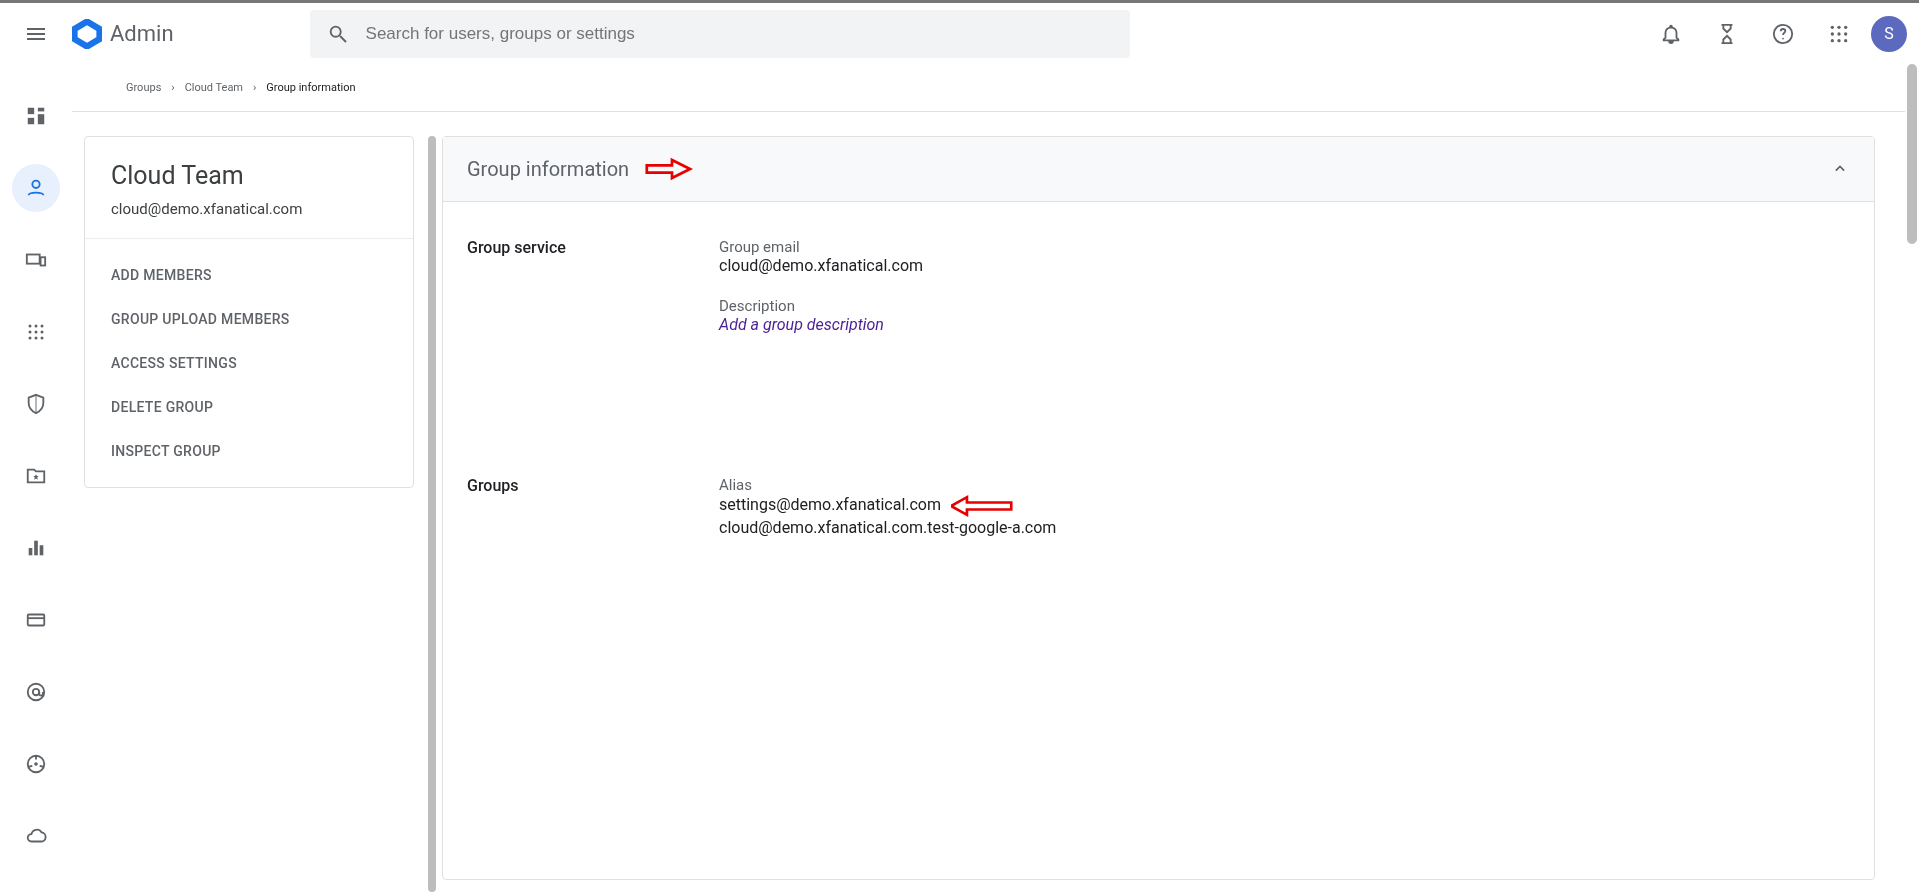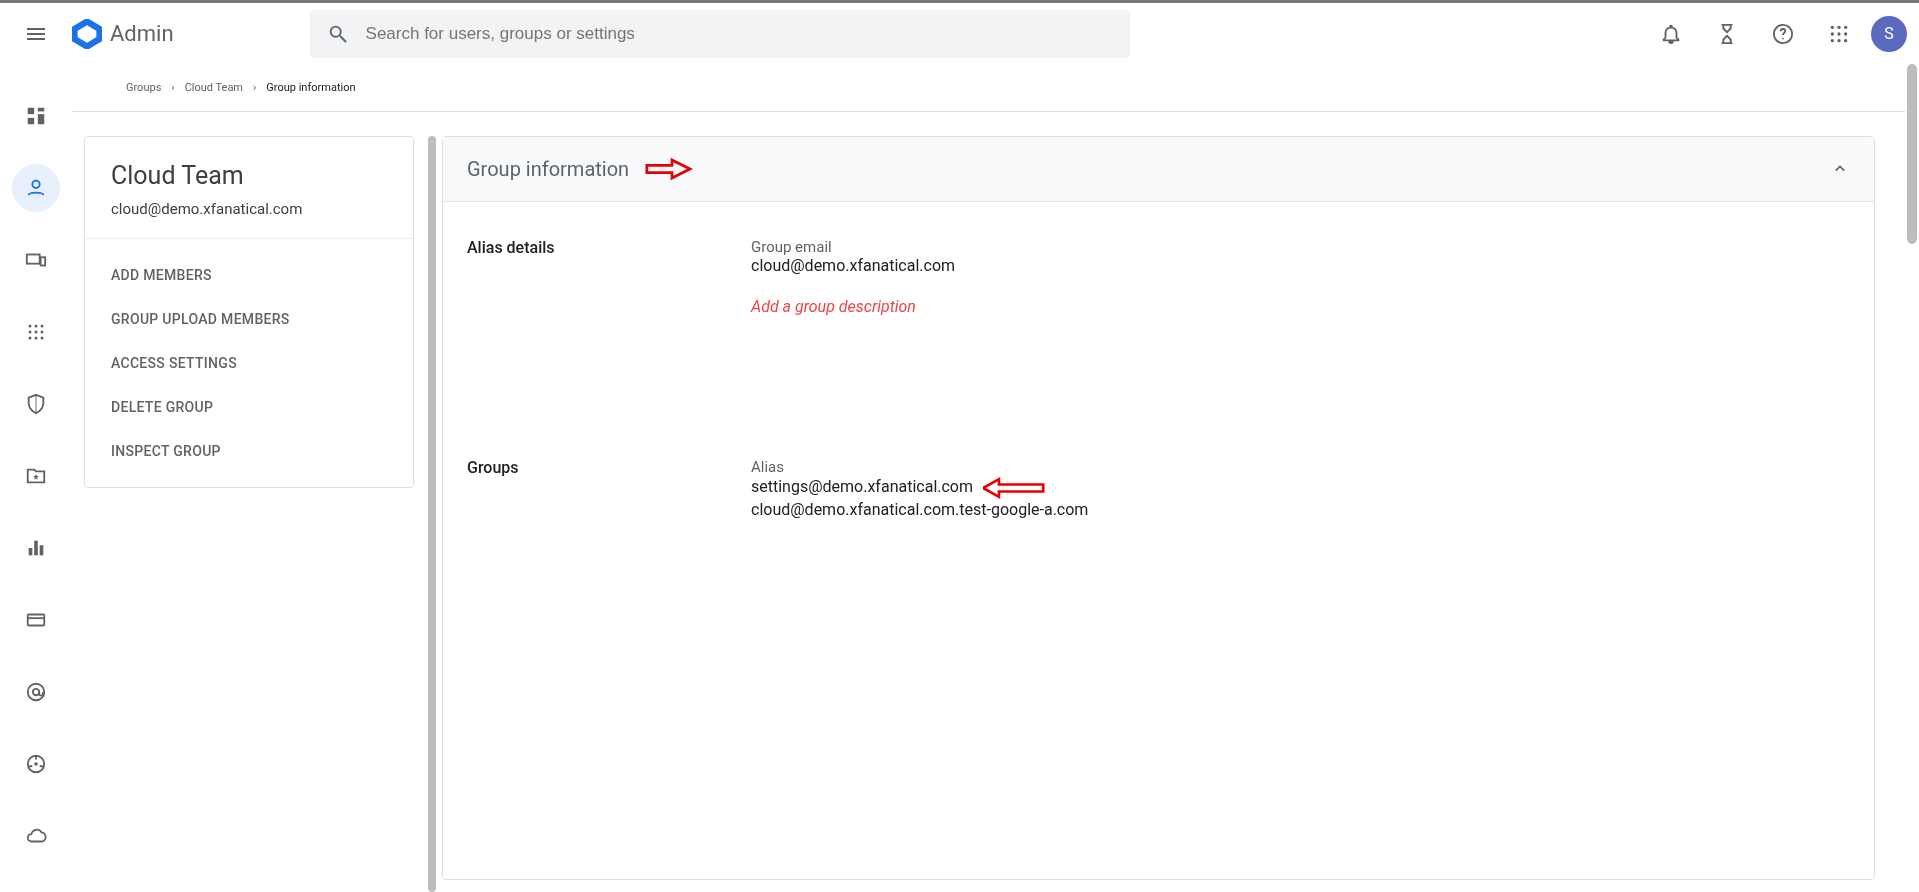--- a/index.html
+++ b/index.html
@@ -158,24 +158,24 @@
     border-bottom: 1px solid #e0e0e0;
     cursor: pointer;
   }
   .main-card .section-head h2 { font-size: 20px; font-weight: 400; color: #5f6368; }
   .main-card .section-head .chevron { margin-left: auto; color: #5f6368; }
 
   .section-body { padding: 36px 24px; display: flex; flex-direction: column; gap: 120px; }
 
   .kvrow { display: flex; align-items: flex-start; }
   .kvrow .label { width: 252px; font-size: 16px; font-weight: 500; color: #202124; }
-  .kvrow .vals { flex: 1; font-size: 16px; color: #202124; margin-left: 32px; }
+  .kvrow .vals { flex: 1; font-size: 16px; color: #202124; }
   .sublabel { color: #5f6368; font-size: 15px; }
   .val-block { margin-bottom: 22px; }
-  .italic { font-style: italic; color: #ef4444; }
+  .italic { font-style: italic; color: #4c1d95; }
 
   .alias-line { position: relative; display: inline-block; }
 
   
   .arrow-right {
     display: inline-block;
     width: 72px; height: 28px;
     position: relative;
     vertical-align: middle;
   }
@@ -384,27 +384,28 @@
                 </svg>
             </span>
             <span class="chevron">
               <svg width="20" height="20" viewBox="0 0 24 24">
                   <path d="M7 14l5-5 5 5" fill="none" stroke="#5f6368" stroke-width="2"></path>
                 </svg>
             </span>
           </div>
           <div class="section-body">
             <div class="kvrow">
-              <div class="label">Alias details</div>
+              <div class="label">Group service</div>
               <div class="vals">
                 <div class="val-block">
                   <div class="sublabel">Group email</div>
                   <div>cloud@demo.xfanatical.com</div>
                 </div>
                 <div class="val-block">
+                  <div class="sublabel">Description</div>
                   <div class="italic">Add a group description</div>
                 </div>
               </div>
             </div>
 
             <div class="kvrow">
               <div class="label">Groups</div>
               <div class="vals">
                 <div class="sublabel">Alias</div>
                 <div class="alias-line">

